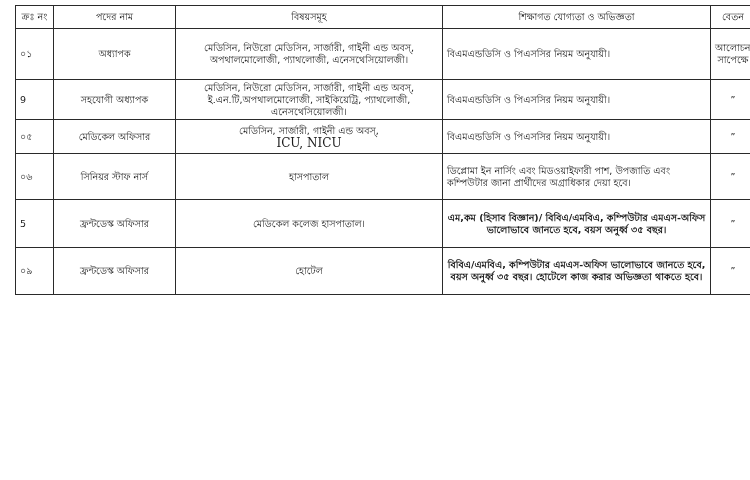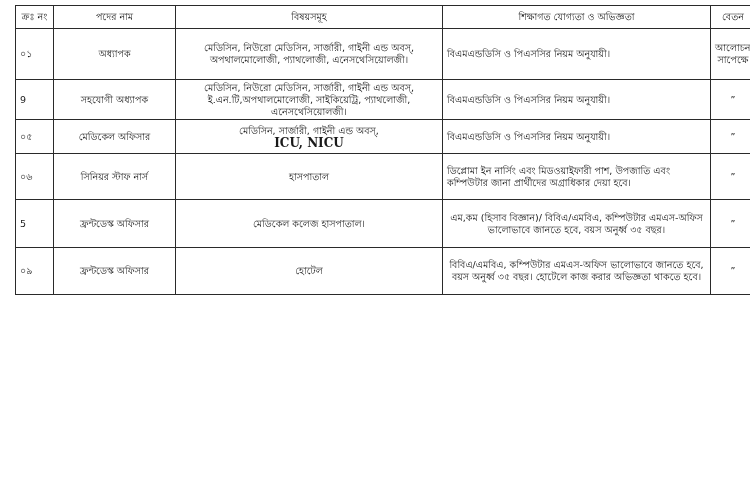--- a/index.html
+++ b/index.html
@@ -7,24 +7,24 @@
          font-family:"DejaVu Sans", sans-serif; color:#1a1a1a; }
   table.jobs { position:absolute; left:15px; top:5px; width:740px;
                border-collapse:collapse; table-layout:fixed; }
   table.jobs td, table.jobs th { border:1.2px solid #2a2a2a; font-size:9.5px;
                line-height:12px; font-weight:normal; padding:1px 4px; vertical-align:middle; }
   th { text-align:center; height:20px; font-size:10px; }
   td.c-serial { text-align:left; }
   td.c-post { text-align:center; }
   td.c-subj { text-align:center; }
   td.c-qual { text-align:left; vertical-align:top; }
-  td.c-qual.center { text-align:center; }
+  td.c-qual.center { text-align:center;font-weight:bold; }
   td.c-sal { text-align:center; vertical-align:top; padding-top:3px;margin-left:28px; }
   td.top { vertical-align:top; }
-  .latin-bold { font-family:"DejaVu Serif", serif; font-weight:bold; font-size:12px; }
+  .latin-bold { font-family:"DejaVu Serif", serif; font-weight:normal; font-size:12px; }
 </style>
 </head>
 <body>
 
 <table class="jobs">
   <colgroup>
     <col style="width:38px">
       <col style="width:122px">
       <col style="width:267px">
       <col style="width:268px">

